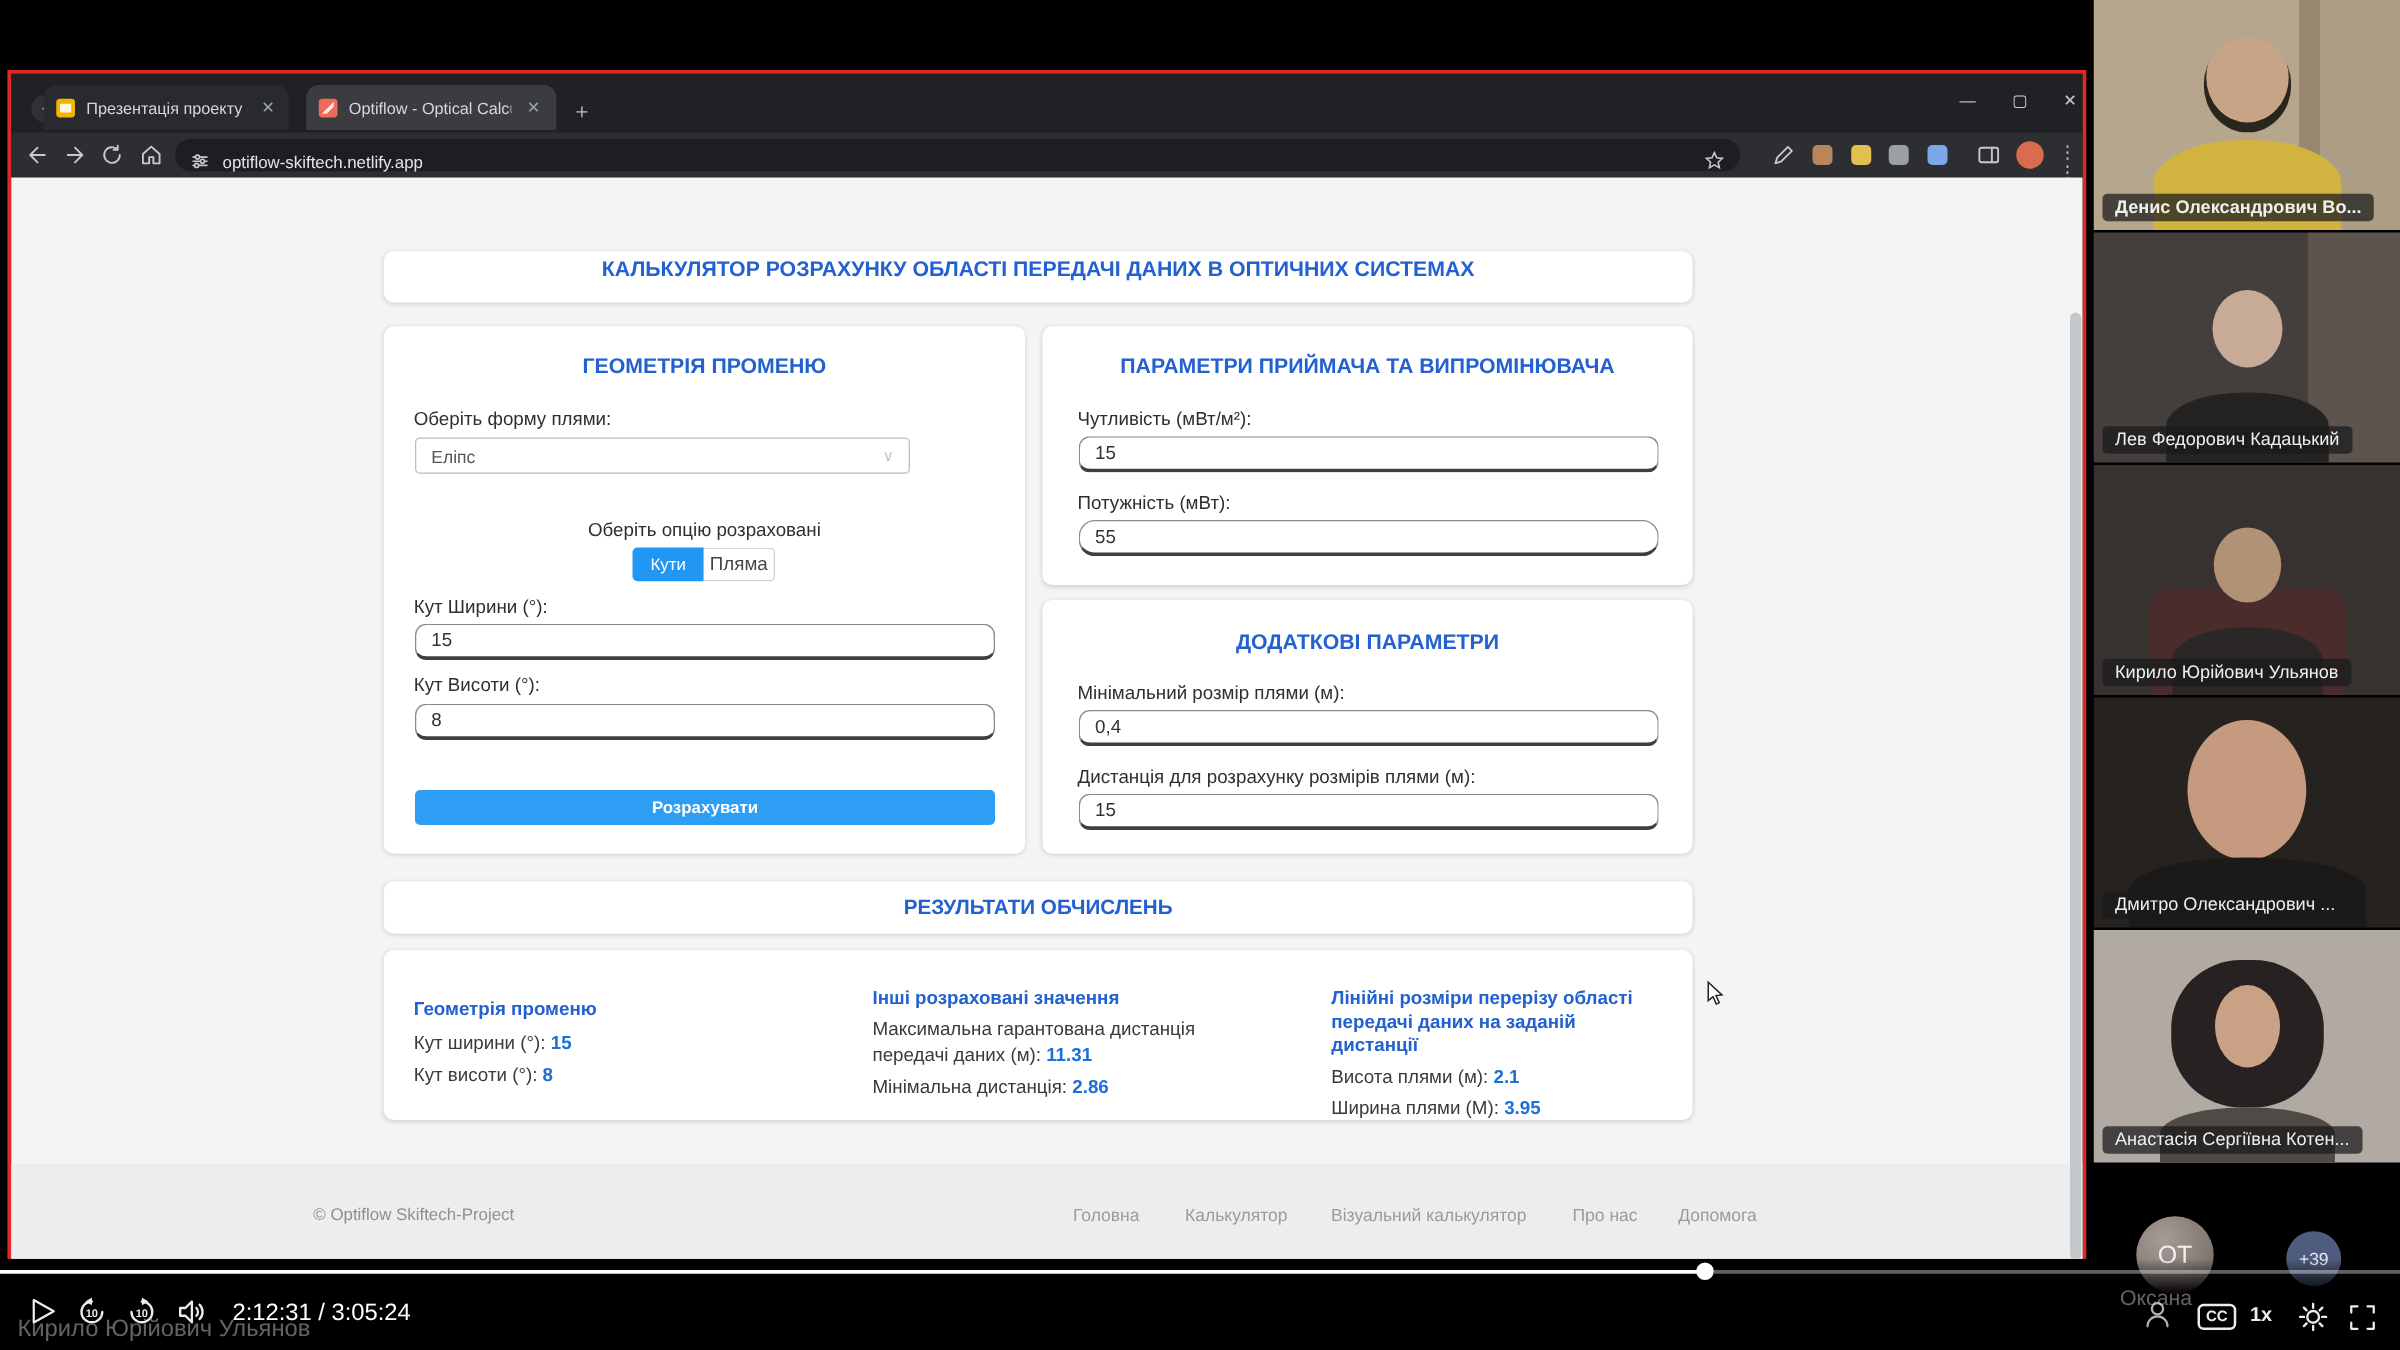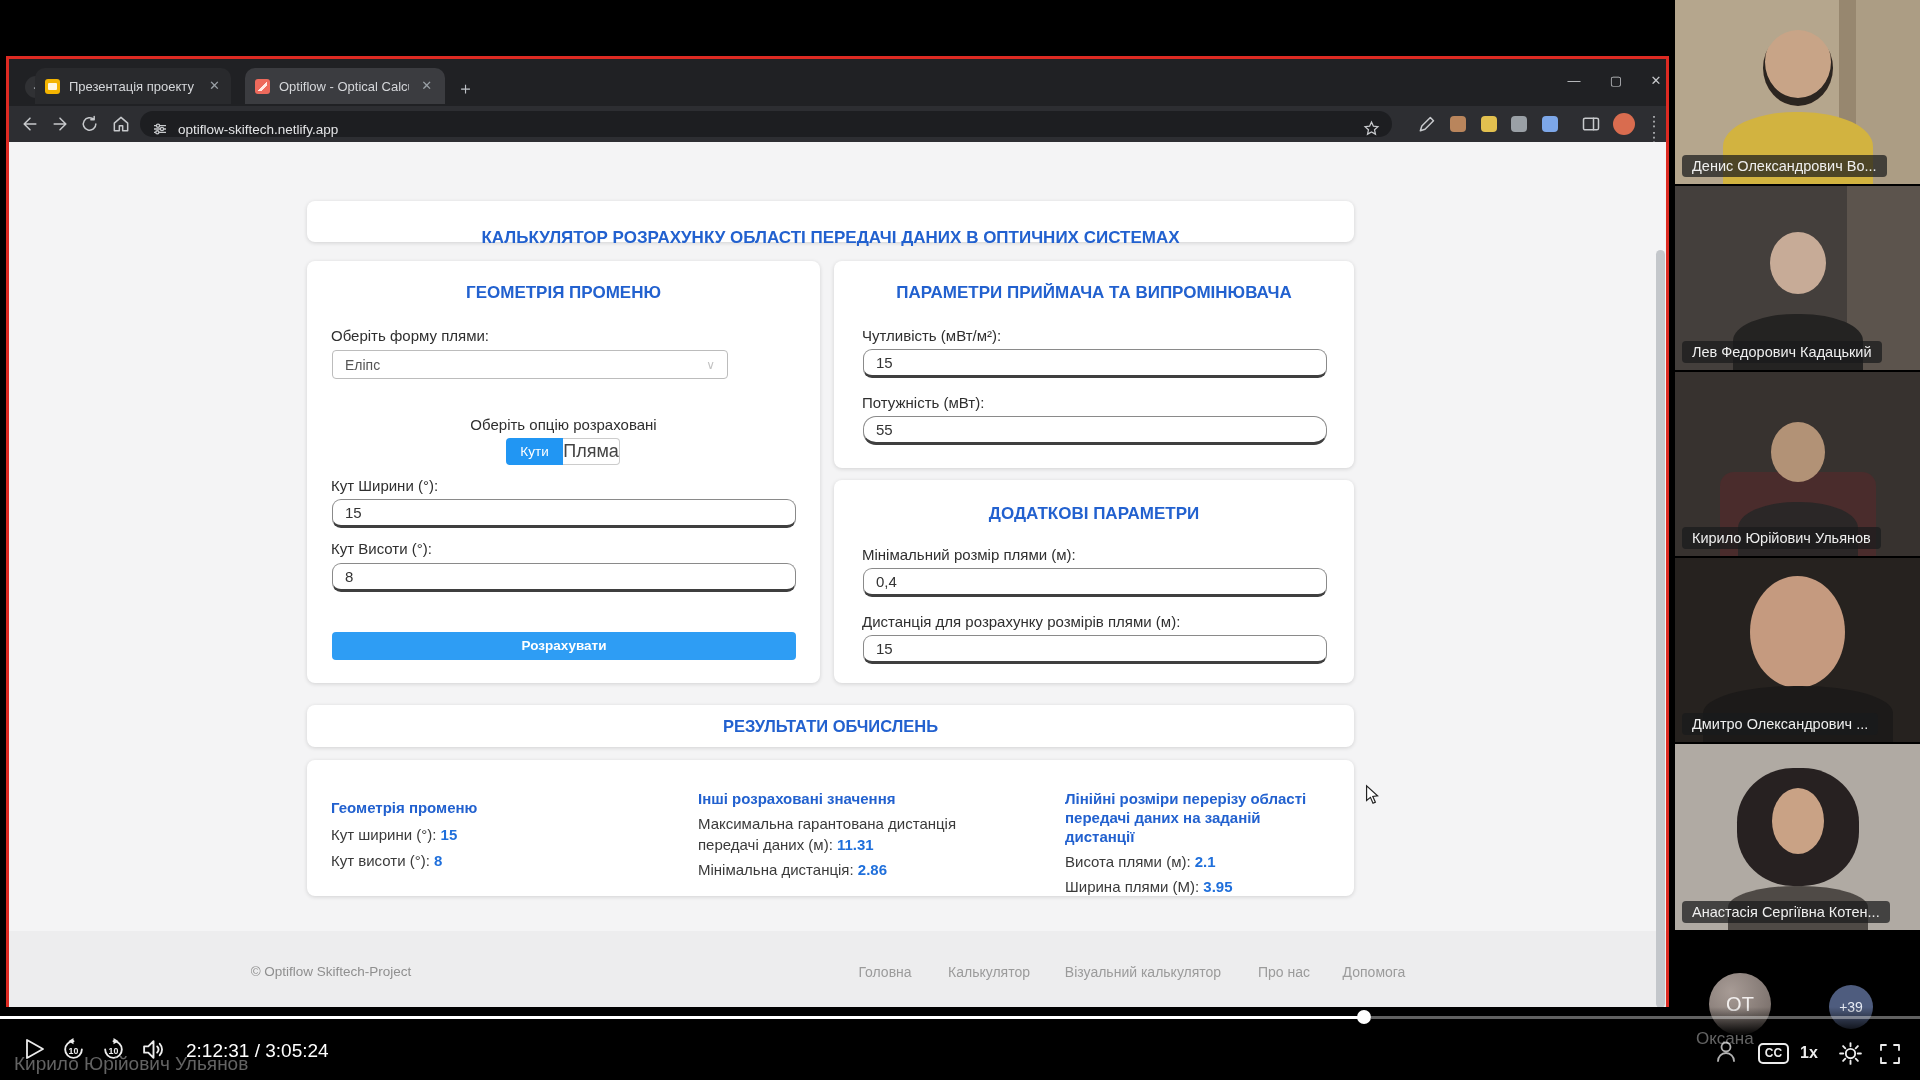--- a/index.html
+++ b/index.html
@@ -151,34 +151,34 @@
             <rect x="3" y="5" width="18" height="14" rx="2"></rect>
             <line x1="15" y1="5" x2="15" y2="19"></line>
           </svg></span>
       <span id="avatarbtn" style="left:1604px"></span>
       <span id="menudots" style="left:1638px">⋮<br>⋮</span>
     </div>
 
     <div id="page">
 
       <div class="card" style="left:298px; top:59px; width:1047px; height:41px;">
-        <div class="h-blue" style="margin-top:27px">КАЛЬКУЛЯТОР РОЗРАХУНКУ ОБЛАСТІ ПЕРЕДАЧІ ДАНИХ В ОПТИЧНИХ СИСТЕМАХ</div>
+        <div class="h-blue" style="margin-top:5px">КАЛЬКУЛЯТОР РОЗРАХУНКУ ОБЛАСТІ ПЕРЕДАЧІ ДАНИХ В ОПТИЧНИХ СИСТЕМАХ</div>
       </div>
 
       <div class="card" style="left:298px; top:119px; width:513px; height:422px;">
         <div class="h-blue" style="margin-top:22px">ГЕОМЕТРІЯ ПРОМЕНЮ</div>
         <div class="lbl" style="left:24px; top:66px">Оберіть форму плями:</div>
         <div class="sel" style="left:25px; top:89px">
           <span>Еліпс</span>
           <span class="chev">∨</span>
         </div>
         <div class="lbl" style="left:0; top:155px; width:513px; text-align:center">Оберіть опцію розраховані</div>
         <div class="abs" style="left:199px; top:177px; height:27px; display:flex">
           <div style="width:57px; background:#2196f3; color:#fff; font-size:13.5px; text-align:center; line-height:27px; border-radius:4px 0 0 4px;">Кути</div>
-          <div style="width:57px; background:#fff; color:#444; font-size:18px; text-align:center; line-height:25px; border:1px solid #ccc; border-left:none; border-radius:0 4px 4px 0;">Пляма</div>
+          <div style="width:57px; background:#fff; color:#444; font-size:15px; text-align:center; line-height:25px; border:1px solid #ccc; border-left:none; border-radius:0 4px 4px 0;">Пляма</div>
         </div>
         <div class="lbl" style="left:24px; top:216px">Кут Ширини (°):</div>
         <input class="ipt" style="left: 25px; top: 238px;" readonly="" value="15">
         <div class="lbl" style="left:24px; top:279px">Кут Висоти (°):</div>
         <input class="ipt" style="left: 25px; top: 302px;" readonly="" value="8">
         <div class="abs" style="left:25px; top:371px; width:464px; height:28px; background:#2e9df4; border-radius:4px;
              color:#fff; font-size:13.5px; font-weight:bold; text-align:center; line-height:28px;">Розрахувати</div>
       </div>
 
       <div class="card" style="left:825px; top:119px; width:520px; height:207px;">
@@ -235,21 +235,21 @@
       </div>
 
       <div id="scrollthumb"></div>
 
       <svg class="abs" style="left:1353px; top:642px" width="22" height="22" viewBox="0 0 24 24">
         <path d="M5 2 L5 18 L9.2 14.6 L12 21 L14.6 19.8 L11.8 13.6 L17 13 Z" fill="#fff" stroke="#222" stroke-width="1.3"></path>
       </svg>
     </div>
   </div>
 
-  <div class="tile" style="top:0; background:linear-gradient(90deg,#b5a68d 0 67%, #97876f 67% 74%, #ac9d84 74%);">
+  <div class="tile" style="top:0; background:linear-gradient(90deg,#b5a68d 0 67%, #97876f 67% 74%, #ac9d84 74%);font-weight:bold;">
     <div class="head" style="left:88px; top:30px; width:70px; height:76px; background:#c8a487; box-shadow:0 -6px 0 2px #2b2520 inset;"></div>
     <div class="torso" style="left:48px; bottom:0; width:150px; height:72px; background:#d2b340;"></div>
     <div class="nameplate">Денис Олександрович Во...</div>
   </div>
   <div class="tile" style="top:186px; background:linear-gradient(90deg,#443f3c 0 70%, #5c544d 70%);">
     <div class="head" style="left:95px; top:46px; width:56px; height:62px; background:#c7ab97;"></div>
     <div class="torso" style="left:58px; bottom:0; width:130px; height:56px; background:#242322;"></div>
     <div class="nameplate">Лев Федорович Кадацький</div>
   </div>
   <div class="tile" style="top:372px; background:#37322f;">

